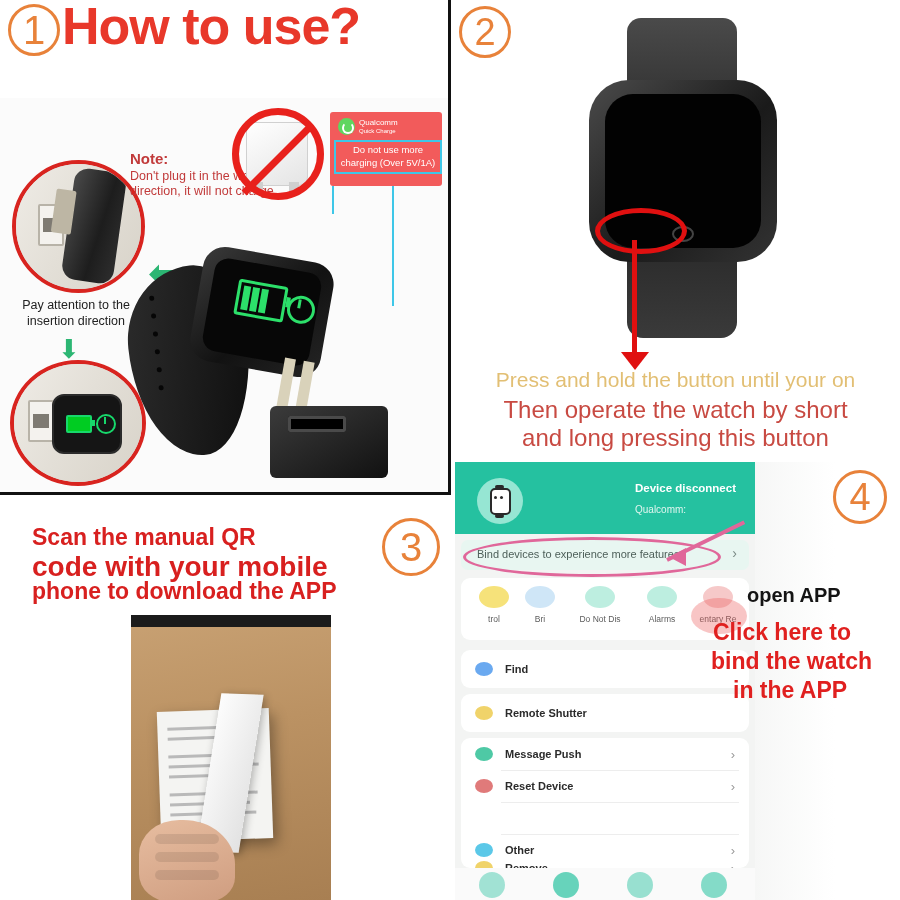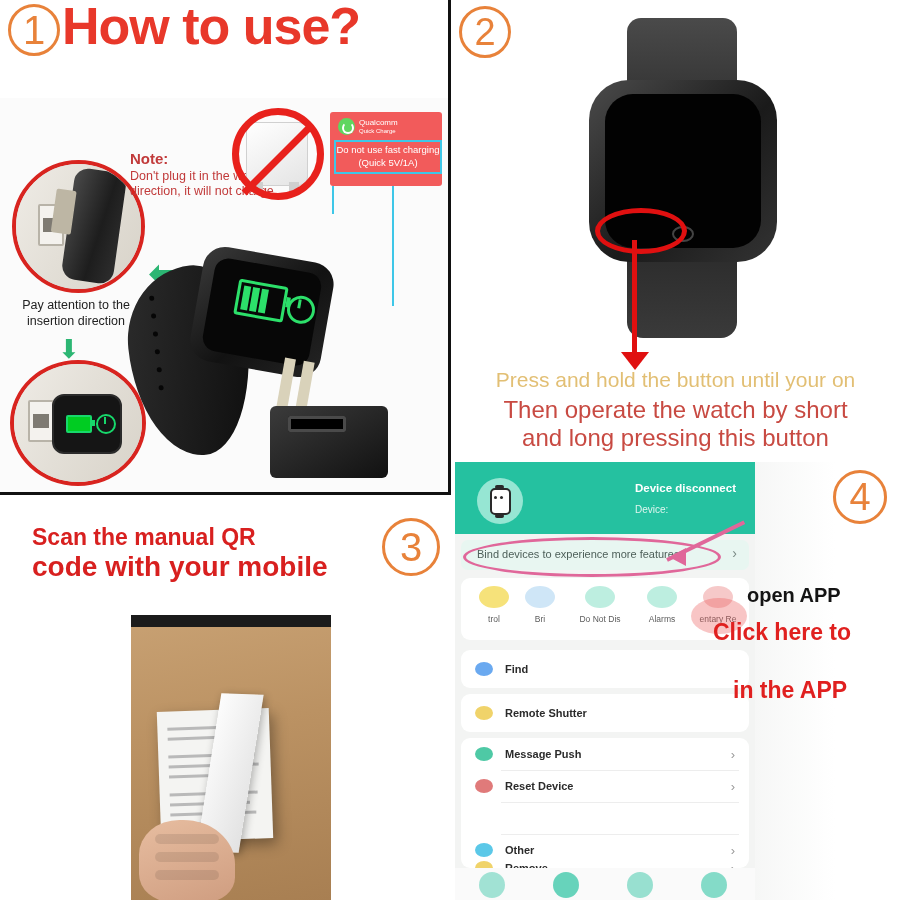--- a/index.html
+++ b/index.html
@@ -194,21 +194,21 @@
       </div>
 
       <div id="p1-redbox">
         <div id="p1-qc">
           <div class="qc-badge"></div>
           <div>
             <div class="qc-t1">Qualcomm</div>
             <div class="qc-t2">Quick Charge</div>
           </div>
         </div>
-        <div id="p1-nofast">Do not use fast charging (Quick 5V/1A)</div>
+        <div id="p1-nofast">Do not use more charging (Over 5V/1A)</div>
       </div>
       <div class="cyan-line" id="p1-cy1"></div>
       <div class="cyan-line" id="p1-cy2"></div>
 
       <div class="wphoto">
         <div class="strap">
             <i></i>
           </div>
         <div class="wbody">
           <div class="wscreen">
@@ -247,20 +247,21 @@
     <div id="p2-l1">Press and hold the button until your on</div>
     <div id="p2-l2">Then operate the watch by short</div>
     <div id="p2-l3">and long pressing this button</div>
   </div>
 
   <div class="panel" id="panel3">
   </div>
   <div class="circnum" id="p3-num">3</div>
   <div id="p3-t1">Scan the manual QR</div>
   <div id="p3-t2">code with your mobile</div>
+  <div id="p3-t3">phone to download the APP</div>
   <div id="p3-photo">
     <div class="edge"></div>
     <div class="paper">
       <div class="ln" style="top:16px;width:64px;"></div>
       <div class="ln" style="top:26px;width:52px;"></div>
       <div class="ln" style="top:44px;width:86px;"></div>
       <div class="ln" style="top:54px;width:90px;"></div>
       <div class="ln" style="top:64px;width:74px;"></div>
       <div class="ln" style="top:82px;width:88px;"></div>
       <div class="ln" style="top:92px;width:80px;"></div>
@@ -276,21 +277,21 @@
   <div class="panel" id="panel4">
     <div class="appshot">
 
       <div class="app-header">
         <div class="app-avatar">
           <div class="wicon">
               <i></i>
             </div>
         </div>
         <div class="app-dev">Device disconnect</div>
-        <div class="app-ver">Device:</div>
+        <div class="app-ver">Qualcomm:</div>
       </div>
 
       <div class="bindrow">
         <div class="bindtxt">Bind devices to experience more features</div>
         <div class="bindchev">›</div>
         <div class="bindellipse"></div>
       </div>
 
       <div class="iconrow">
         <div class="iconcell" style="left:4px;">
@@ -360,16 +361,17 @@
     </div>
 
     <div id="p4-fade"></div>
 
     <div class="circnum" id="p4-num">4</div>
     <div id="p4-pointer"></div>
     <div id="p4-phead"></div>
     <div id="p4-redblob"></div>
     <div id="p4-openapp">open APP</div>
     <div id="p4-c1">Click here to</div>
+    <div id="p4-c2">bind the watch</div>
     <div id="p4-c3">in the APP</div>
   </div>
 
 </div>
 
 </body></html>

